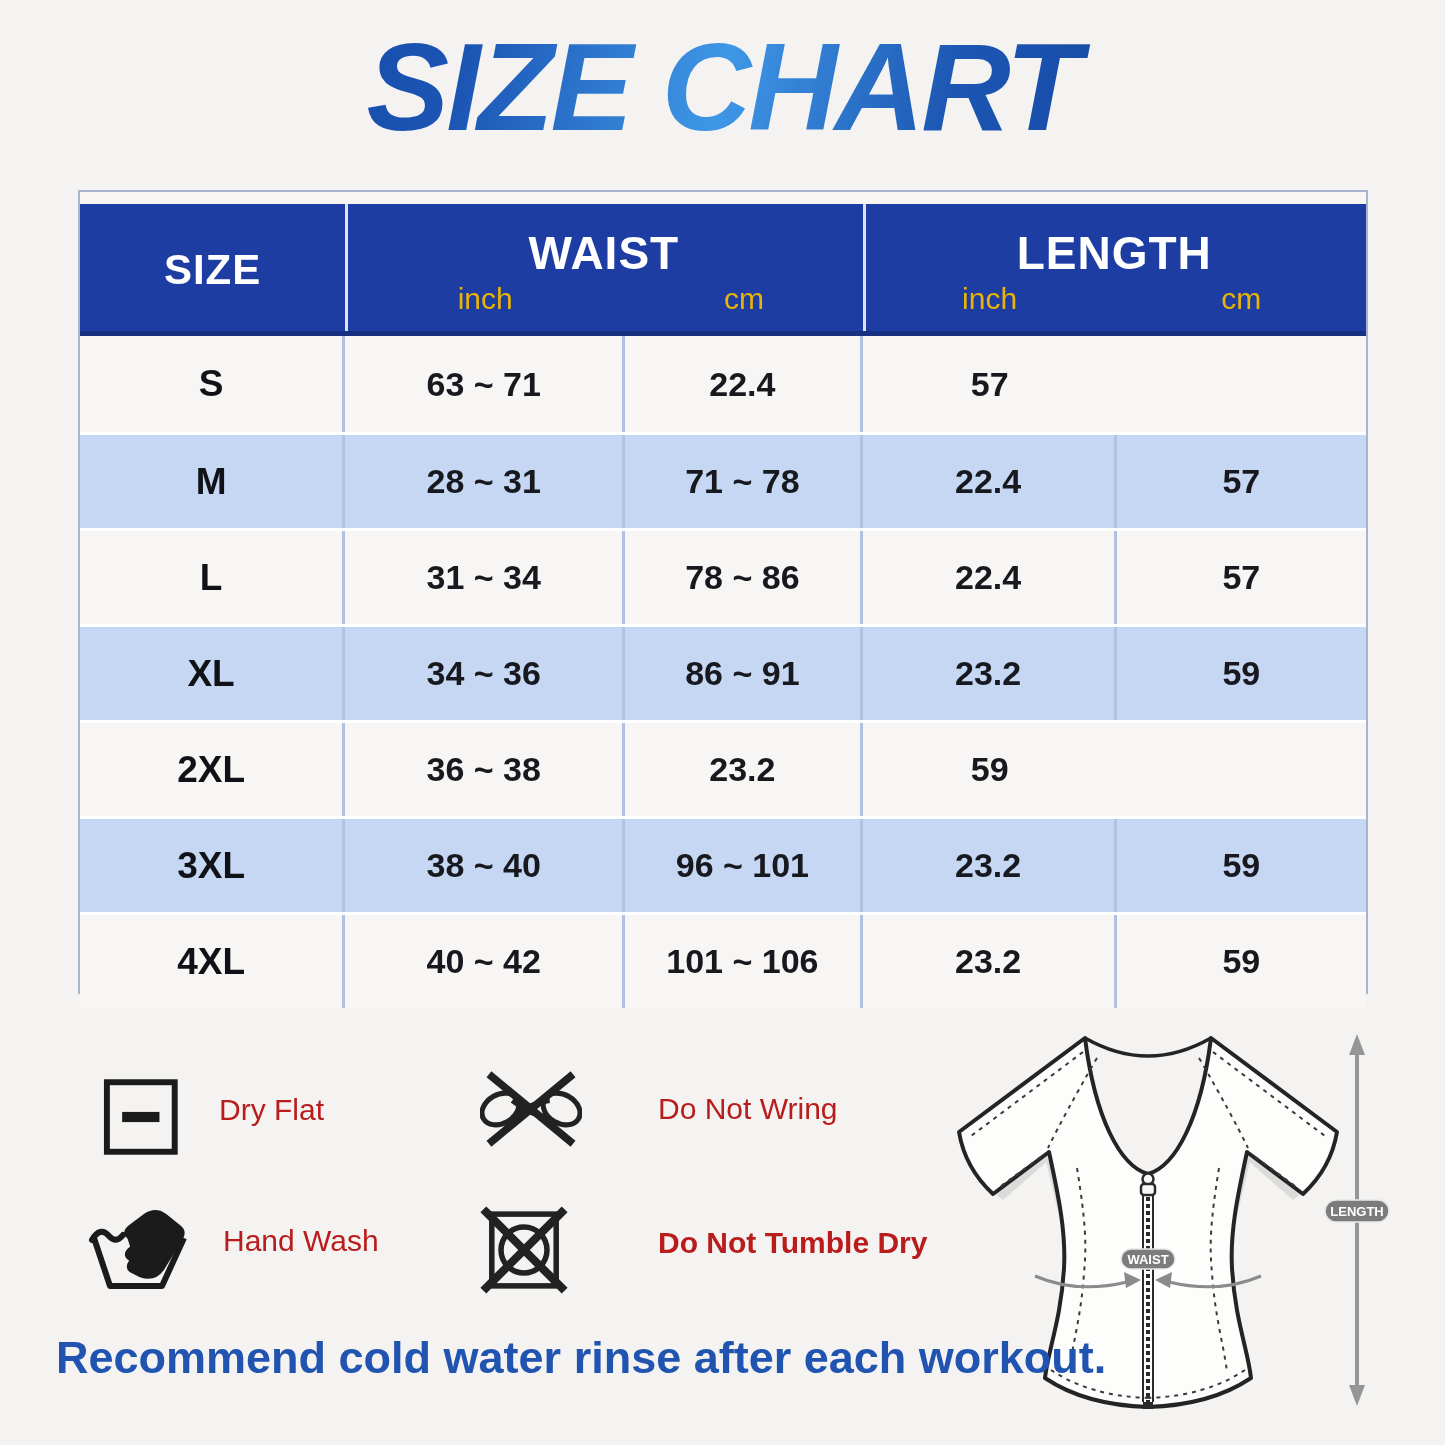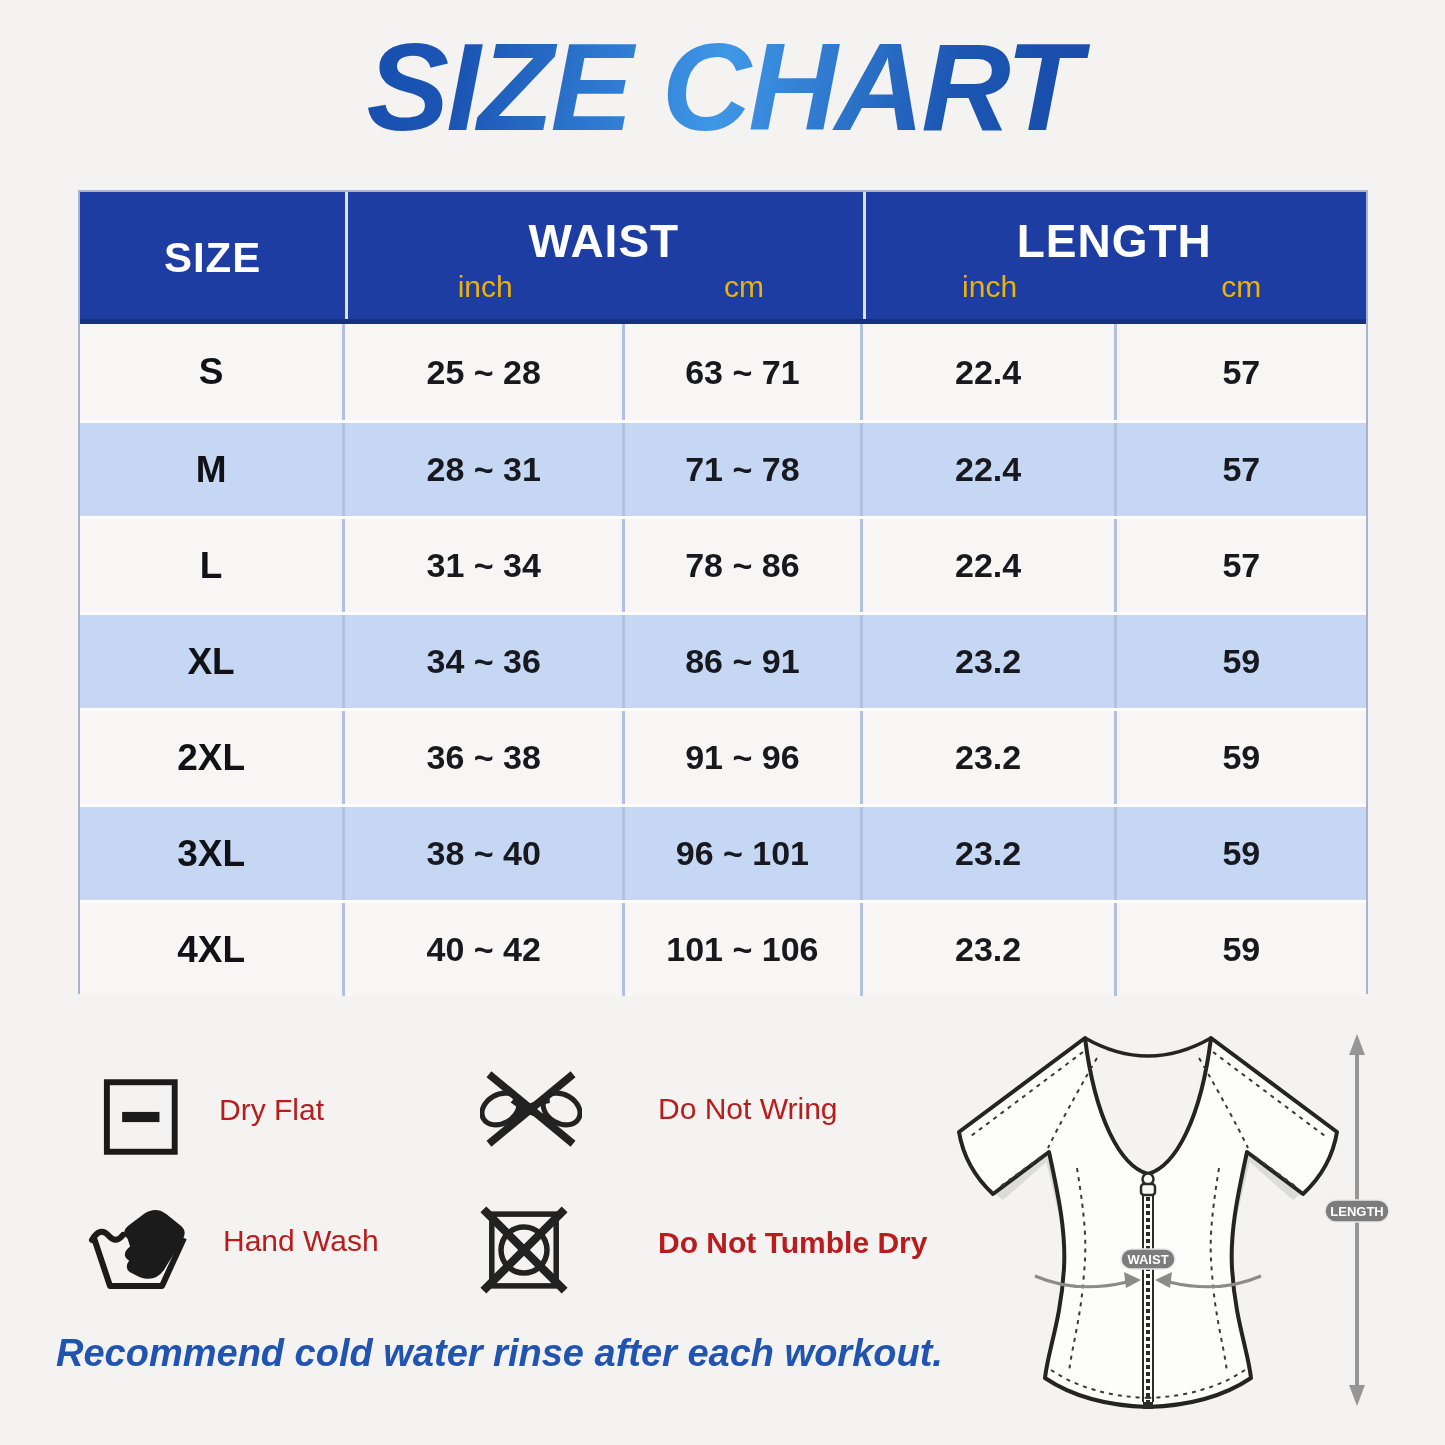--- a/index.html
+++ b/index.html
@@ -17,21 +17,21 @@
 
   
   .size-table{
     position:absolute;left:78px;top:190px;width:1290px;height:804px;
     box-sizing:border-box;border:2px solid #a9b3cf;background:#f7f6f4;
   }
   .thead{
     position:relative;height:132px;background:#1d3da3;
     display:grid;grid-template-columns:20.62% 21.78% 18.45% 19.77% 19.38%;
     grid-template-rows:74px 58px;
-    box-sizing:border-box;border-bottom:5px solid #17307f;
+    box-sizing:border-box;border-bottom:5px solid #17307f;margin-top:12px;
   }
   .thead::before,.thead::after{
     content:"";position:absolute;top:0;bottom:0;width:3px;background:rgba(255,255,255,.85);
   }
   .thead::before{left:20.62%;}
   .thead::after{left:60.85%;}
   .h-size{grid-column:1;grid-row:1/3;display:flex;align-items:center;justify-content:center;
     color:#fff;font-size:42px;font-weight:700;letter-spacing:1px;}
   .h-group{display:flex;align-items:flex-end;justify-content:center;color:#fff;
     font-size:46px;font-weight:700;letter-spacing:1px;line-height:1;padding-bottom:2px;}
@@ -58,21 +58,21 @@
   
   .care-icon{position:absolute;}
   .care-label{position:absolute;font-size:30px;color:#b91c1c;white-space:nowrap;}
 
   
   .garment{position:absolute;left:935px;top:1028px;}
 
   
   .footer-note{
     position:absolute;left:56px;top:1332px;
-    font-size:38px;font-weight:700;color:#2154b0;white-space:nowrap;font-style:italic;
+    font-size:45px;font-weight:700;color:#2154b0;white-space:nowrap;
   }
 </style>
 </head>
 <body>
 
 <div class="canvas">
 
   <div class="title">SIZE CHART</div>
 
   <div class="size-table">
@@ -81,21 +81,20 @@
       <div class="h-group h-waist">WAIST</div>
       <div class="h-group h-length">LENGTH</div>
       <div class="h-unit" style="grid-column:2;grid-row:2;">inch</div>
       <div class="h-unit" style="grid-column:3;grid-row:2;">cm</div>
       <div class="h-unit" style="grid-column:4;grid-row:2;">inch</div>
       <div class="h-unit" style="grid-column:5;grid-row:2;">cm</div>
     </div>
     <div class="tbody">
     <div class="trow">
       <div class="cell size-cell">S</div>
-      <div class="cell">25 ~ 28</div>
       <div class="cell">63 ~ 71</div>
       <div class="cell">22.4</div>
       <div class="cell">57</div>
     </div>
 
     <div class="trow alt">
       <div class="cell size-cell">M</div>
       <div class="cell">28 ~ 31</div>
       <div class="cell">71 ~ 78</div>
       <div class="cell">22.4</div>
@@ -114,21 +113,20 @@
       <div class="cell size-cell">XL</div>
       <div class="cell">34 ~ 36</div>
       <div class="cell">86 ~ 91</div>
       <div class="cell">23.2</div>
       <div class="cell">59</div>
     </div>
 
     <div class="trow">
       <div class="cell size-cell">2XL</div>
       <div class="cell">36 ~ 38</div>
-      <div class="cell">91 ~ 96</div>
       <div class="cell">23.2</div>
       <div class="cell">59</div>
     </div>
 
     <div class="trow alt">
       <div class="cell size-cell">3XL</div>
       <div class="cell">38 ~ 40</div>
       <div class="cell">96 ~ 101</div>
       <div class="cell">23.2</div>
       <div class="cell">59</div>

